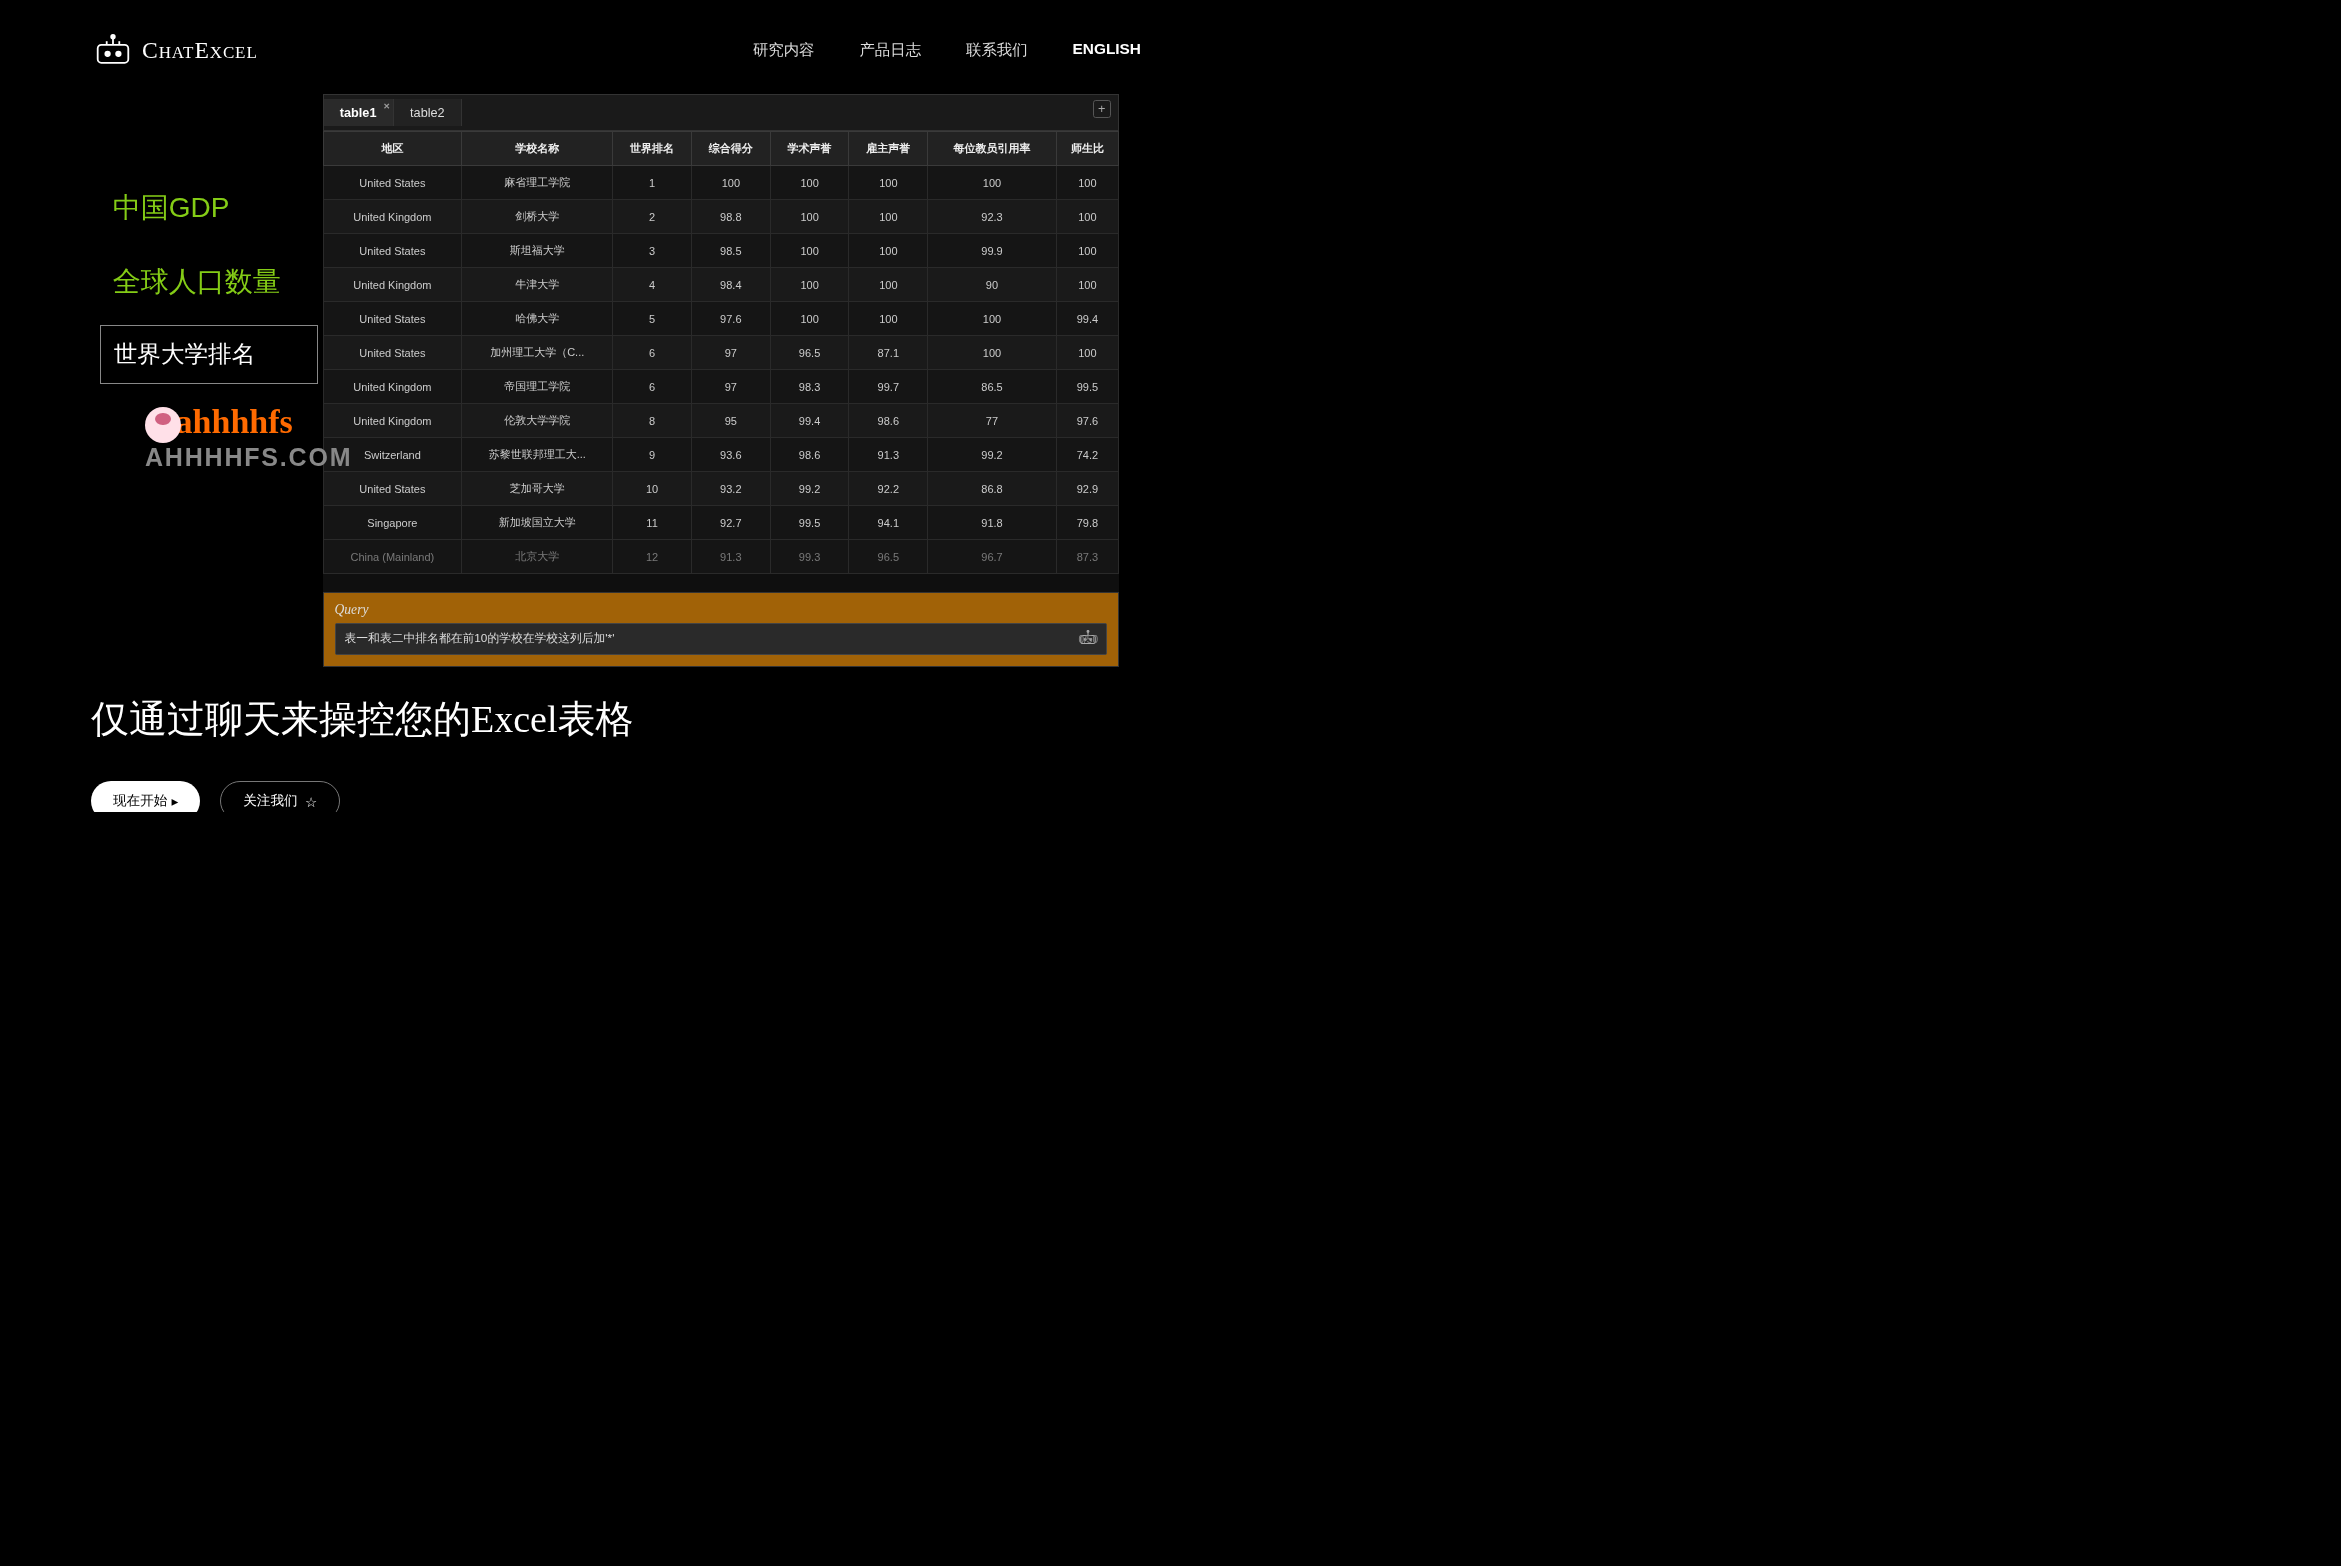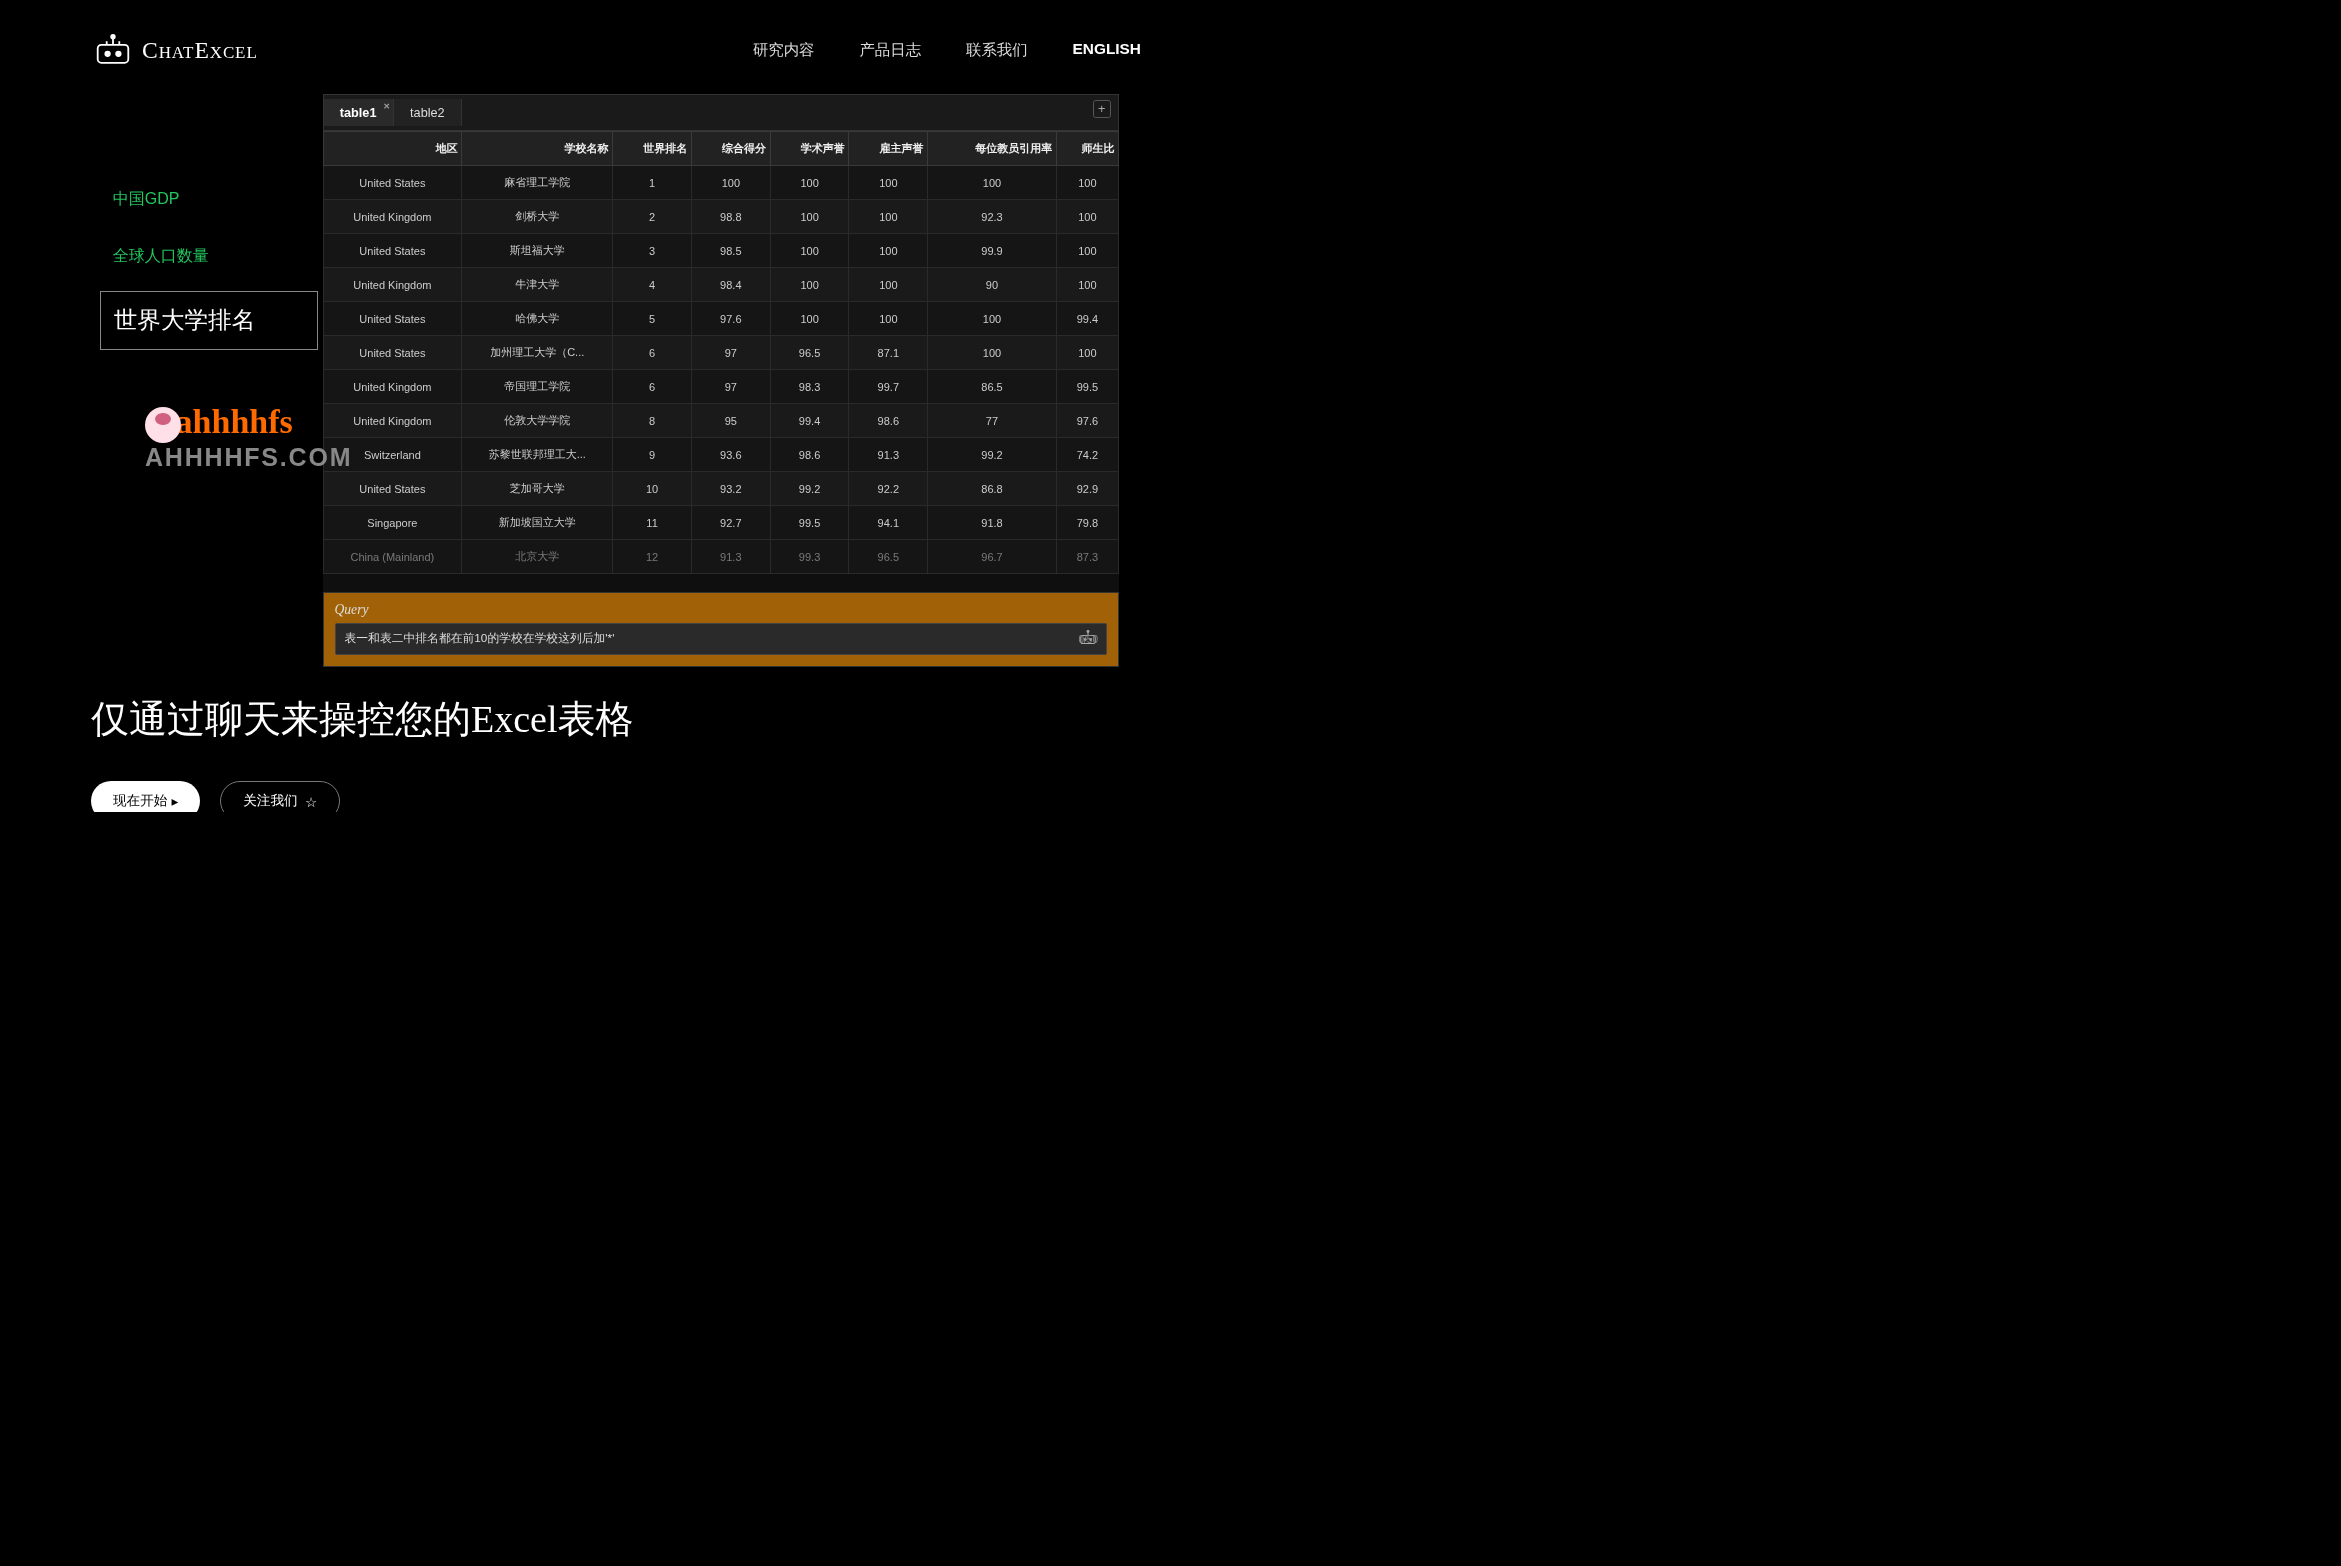--- a/index.html
+++ b/index.html
@@ -50,25 +50,25 @@
 
 .main {
   display: flex;
   padding: 9px 0 0 100px;
 }
 .sidebar {
   width: 218px;
   padding-top: 82px;
 }
 .sidebar-item {
-  font-size: 16px;
+  font-size: 28px;
   padding: 12.7px 0 12.7px 12.7px;
   margin-bottom: 11px;
   cursor: pointer;
-  color: #22c55e;
+  color: #84cc16;
 }
 .sidebar-item.selected {
   border: 1.8px solid #888;
   color: #fff;
   font-size: 23.6px;
   padding: 12.7px 0 12.7px 12.7px;
 }
 
 .table-panel {
   flex: 1;
@@ -126,21 +126,21 @@
   width: 100%;
   border-collapse: collapse;
 }
 .data-table th {
   background: #222;
   color: #eee;
   font-size: 11px;
   padding: 9px 3.6px;
   border: 0.9px solid #3a3a3a;
   font-weight: bold;
-  text-align: right;
+  text-align: center;
 }
 .data-table td {
   color: #ccc;
   font-size: 11px;
   padding: 9px 3.6px;
   border: 0.9px solid #2a2a2a;
   text-align: center;
   white-space: nowrap;
   overflow: hidden;
   text-overflow: ellipsis;

